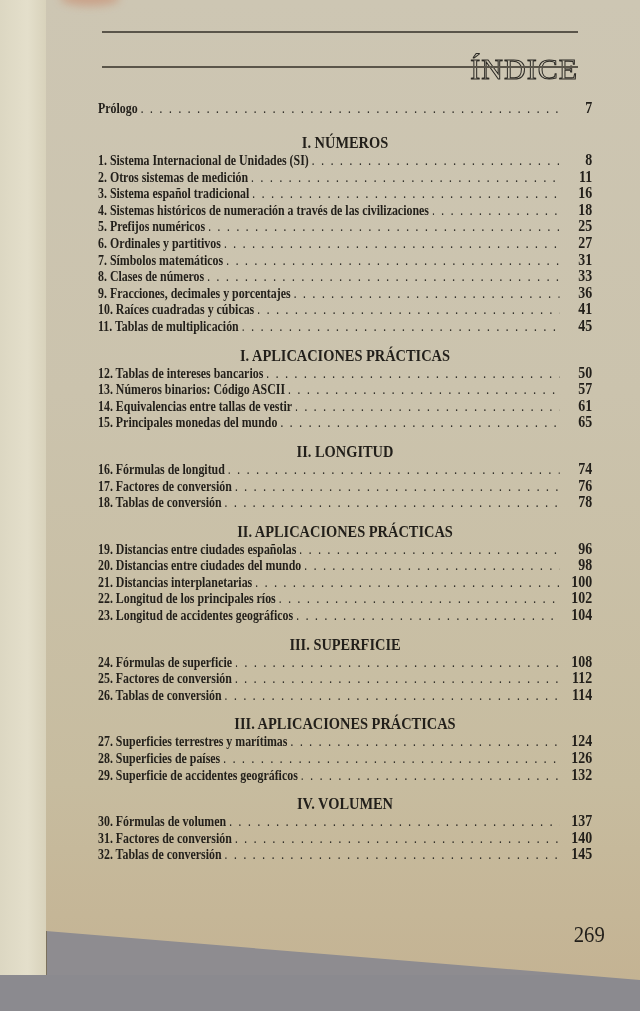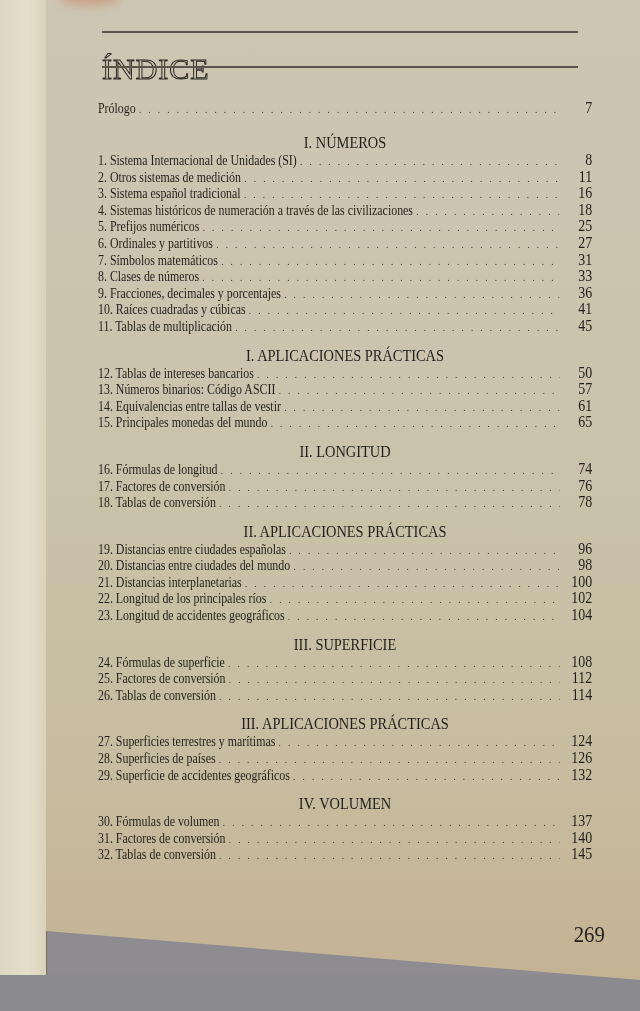--- a/index.html
+++ b/index.html
@@ -49,33 +49,34 @@
       width: 476px;
       height: 2px;
       background: #5a554a;
     }
     .rule.top { top: 31px; }
     .rule.bottom { top: 66px; }
     .title {
       position: absolute;
       left: 102px; top: 32px;
       width: 476px;
-      text-align: left;
+      text-align: right;
       font-size: 30px;
       letter-spacing: 1px;
       color: #cdc6b3;
       -webkit-text-stroke: 1px #2c2a25;
       line-height: 34px;
       font-weight: normal;
     }
     .toc {
       position: absolute;
       left: 98px; top: 100px;
       width: 494px;
       color: #221f1a;
+      font-weight: bold;
     }
     .row {
       display: flex;
       align-items: baseline;
       height: 16.6px;
       font-size: 14.5px;
       line-height: 16.6px;
       transform: scaleX(0.82);
       transform-origin: left center;
       width: 122%;

